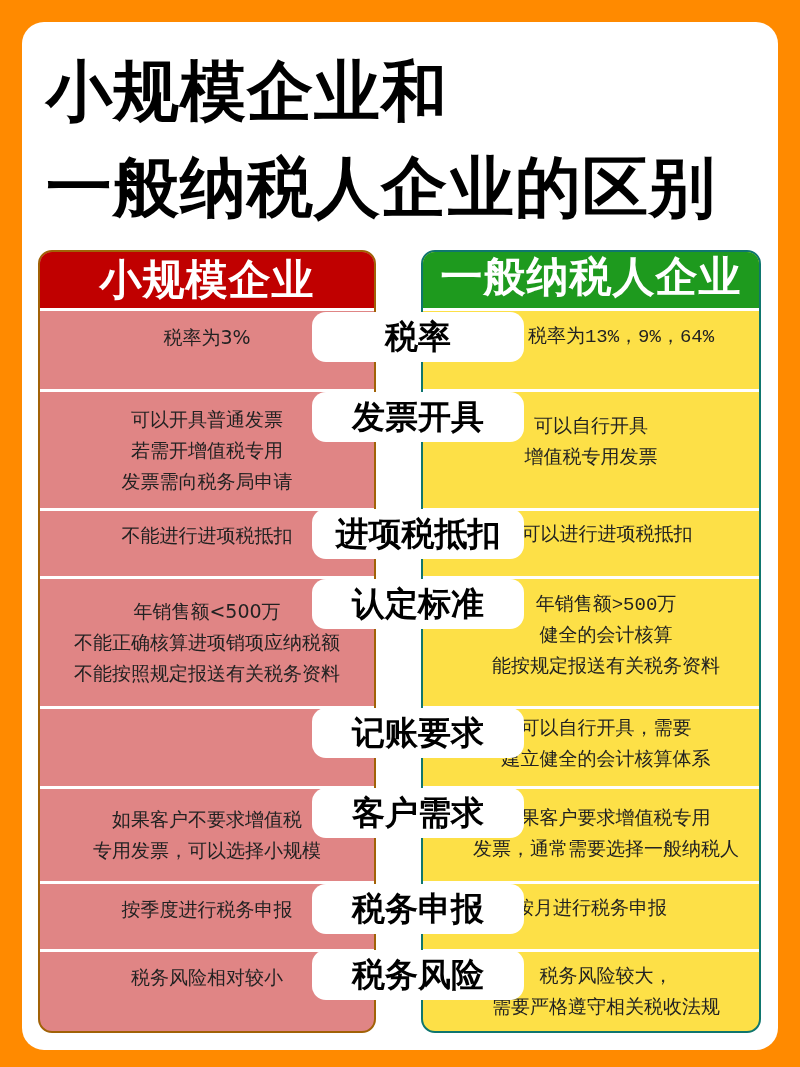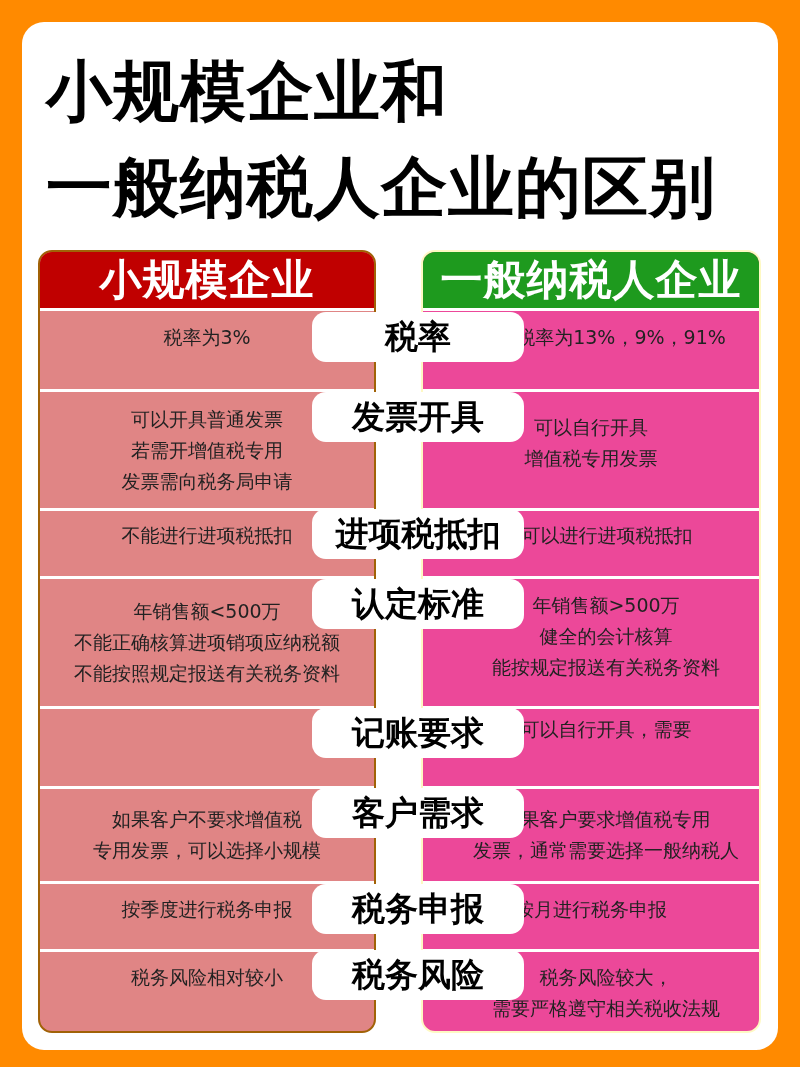--- a/index.html
+++ b/index.html
@@ -3,21 +3,21 @@
 <meta charset="utf-8">
 <style>
   html,body{margin:0;padding:0;}
   body{width:800px;height:1067px;background:#FF8A00;position:relative;overflow:hidden;font-family:"DejaVu Sans","Liberation Sans",sans-serif;}
   .card{position:absolute;left:22px;top:22px;width:756px;height:1028px;background:#ffffff;border-radius:22px;}
   .title{position:absolute;left:46px;font-weight:bold;color:#000;font-size:66px;line-height:80px;letter-spacing:1px;white-space:nowrap;}
   .title.l1{top:52px;}
   .title.l2{top:148px;}
   .col{position:absolute;top:250px;border-radius:14px;overflow:hidden;}
   .col.red{left:38px;width:338px;height:783px;background:#E08585;border:2px solid #a16207;box-sizing:border-box;}
-  .col.green{left:421px;width:340px;height:783px;background:#ec4899;border:2px solid #fef9c3;box-sizing:border-box;}
+  .col.green{left:421px;width:340px;height:783px;background:#fde047;border:2px solid #0f766e;box-sizing:border-box;font-family:Liberation Mono, monospace;}
   .col-head{position:absolute;left:0;top:0;right:0;height:56px;color:#fff;font-weight:bold;font-size:42px;line-height:56px;text-align:center;letter-spacing:1px;white-space:nowrap;}
   .red .col-head{background:#C00000;}
   .green .col-head{background:#1E9A1E;}
   .sep{position:absolute;left:0;right:0;height:3px;background:#ffffff;}
   .cell{position:absolute;left:0;right:0;display:flex;flex-direction:column;justify-content:flex-start;align-items:center;color:#222;font-size:19px;line-height:31px;text-align:center;white-space:nowrap;}
   .pill{position:absolute;left:312px;width:212px;height:50px;background:#fff;border-radius:14px;display:flex;align-items:center;justify-content:center;font-weight:bold;font-size:33px;color:#000;white-space:nowrap;z-index:5;}
 </style>
 </head>
 <body>
 
@@ -61,40 +61,41 @@
   <div class="sep" style="top:697px"></div>
   <div class="cell" style="top:710px;">
     <span>税务风险相对较小</span>
   </div>
 </div>
 
 <div class="col green">
   <div class="col-head">一般纳税人企业</div>
   <div class="sep" style="top:56px"></div>
   <div class="cell" style="top:70px;padding-left:60px;">
-    <span>税率为13%，9%，91%</span>
+    <span>税率为13%，9%，64%</span>
   </div>
   <div class="sep" style="top:137px"></div>
   <div class="cell" style="top:160px;">
     <span>可以自行开具</span>
     <span>增值税专用发票</span>
   </div>
   <div class="sep" style="top:256px"></div>
   <div class="cell" style="top:268px;padding-left:32px;">
     <span>可以进行进项税抵扣</span>
   </div>
   <div class="sep" style="top:324px"></div>
   <div class="cell" style="top:338px;padding-left:30px;">
     <span>年销售额&gt;500万</span>
     <span>健全的会计核算</span>
     <span>能按规定报送有关税务资料</span>
   </div>
   <div class="sep" style="top:454px"></div>
   <div class="cell" style="top:462px;padding-left:30px;">
     <span>可以自行开具，需要</span>
+    <span>建立健全的会计核算体系</span>
   </div>
   <div class="sep" style="top:534px"></div>
   <div class="cell" style="top:552px;padding-left:30px;">
     <span>如果客户要求增值税专用</span>
     <span>发票，通常需要选择一般纳税人</span>
   </div>
   <div class="sep" style="top:629px"></div>
   <div class="cell" style="top:642px;">
     <span>按月进行税务申报</span>
   </div>

